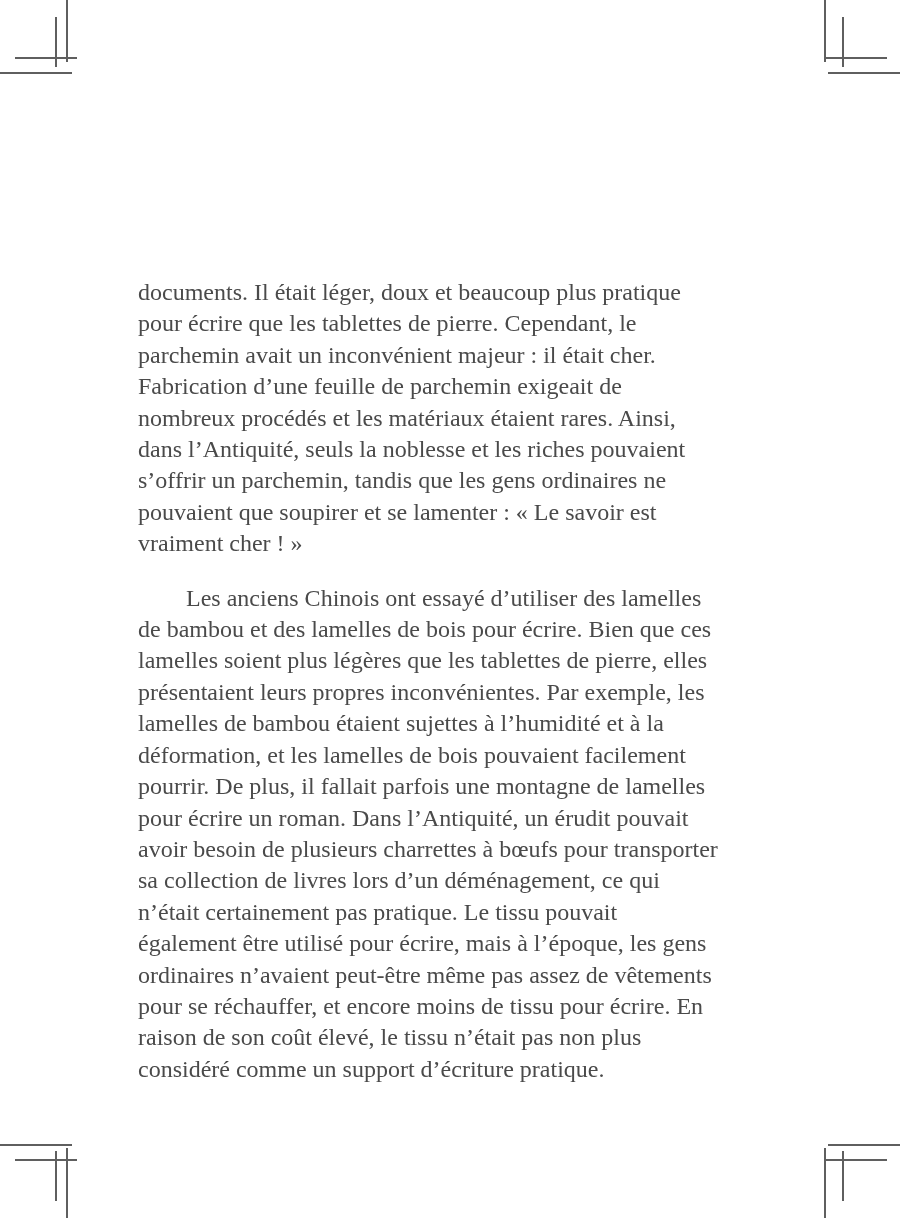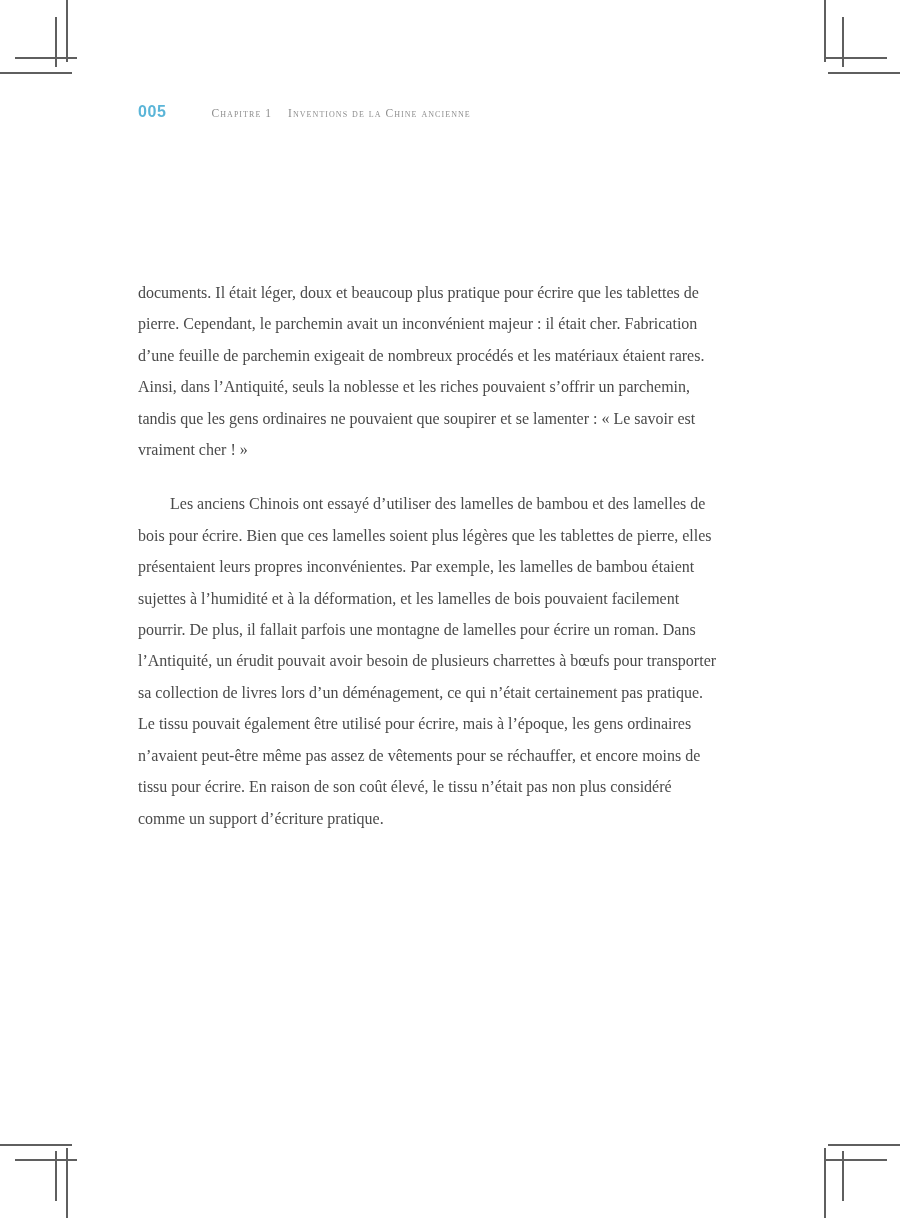--- a/index.html
+++ b/index.html
@@ -79,21 +79,21 @@
   
   .body-text {
     position: absolute;
     left: 138px;
     top: 277px;
     width: 580px;
   }
   .body-text p {
     margin: 0;
     font-family: "Liberation Serif", serif;
-    font-size: 16px;
+    font-size: 24px;
     line-height: 31.4px;
     color: #4a4a4a;
     text-align: left;
     hyphens: none;
   }
   .body-text p + p {
     margin-top: 23px;
     text-indent: 2.0em;
   }
 </style>
@@ -115,25 +115,19 @@
   <div class="mark h m-bl-outer-h"></div>
   <div class="mark v m-bl-outer-v"></div>
   <div class="mark h m-bl-inner-h"></div>
   <div class="mark v m-bl-inner-v"></div>
 
   <div class="mark h m-br-outer-h"></div>
   <div class="mark v m-br-outer-v"></div>
   <div class="mark h m-br-inner-h"></div>
   <div class="mark v m-br-inner-v"></div>
 
-  <div class="running-head">
-    <span class="folio">005</span>
-    <span class="chapter-line">
-      <span class="chapter-num">Chapitre 1</span><span>Inventions de la Chine ancienne</span>
-    </span>
-  </div>
 
   <div class="body-text">
     <p>documents. Il était léger, doux et beaucoup plus pratique pour écrire que les tablettes de pierre. Cependant, le parchemin avait un inconvénient majeur : il était cher. Fabrication d’une feuille de parchemin exigeait de nombreux procédés et les matériaux étaient rares. Ainsi, dans l’Antiquité, seuls la noblesse et les riches pouvaient s’offrir un parchemin, tandis que les gens ordinaires ne pouvaient que soupirer et se lamenter : « Le savoir est vraiment cher ! »</p>
     <p>Les anciens Chinois ont essayé d’utiliser des lamelles de bambou et des lamelles de bois pour écrire. Bien que ces lamelles soient plus légères que les tablettes de pierre, elles présentaient leurs propres inconvénientes. Par exemple, les lamelles de bambou étaient sujettes à l’humidité et à la déformation, et les lamelles de bois pouvaient facilement pourrir. De plus, il fallait parfois une montagne de lamelles pour écrire un roman. Dans l’Antiquité, un érudit pouvait avoir besoin de plusieurs charrettes à bœufs pour transporter sa collection de livres lors d’un déménagement, ce qui n’était certainement pas pratique. Le tissu pouvait également être utilisé pour écrire, mais à l’époque, les gens ordinaires n’avaient peut-être même pas assez de vêtements pour se réchauffer, et encore moins de tissu pour écrire. En raison de son coût élevé, le tissu n’était pas non plus considéré comme un support d’écriture pratique.</p>
   </div>
 
 </div>
 
 </body></html>

